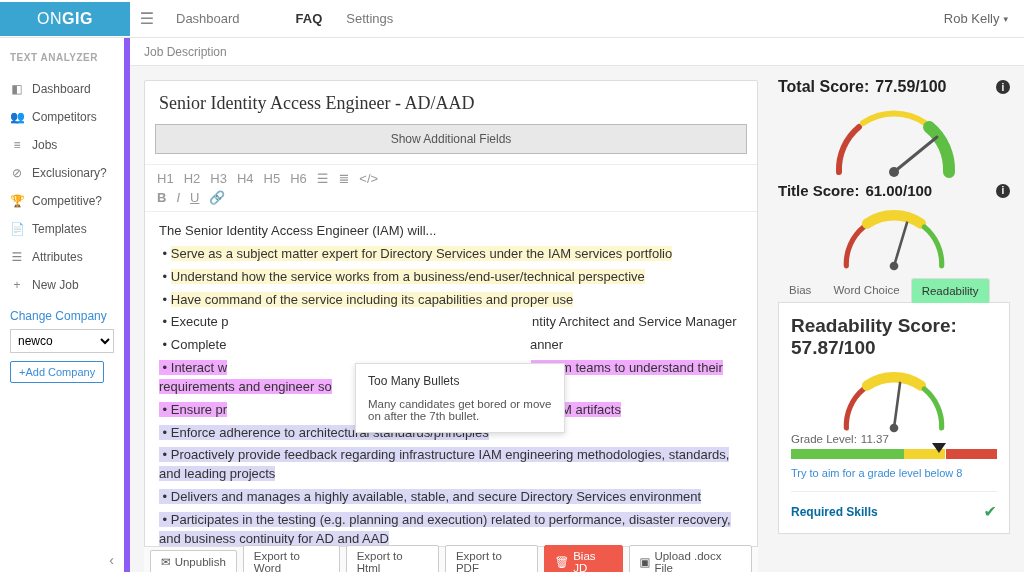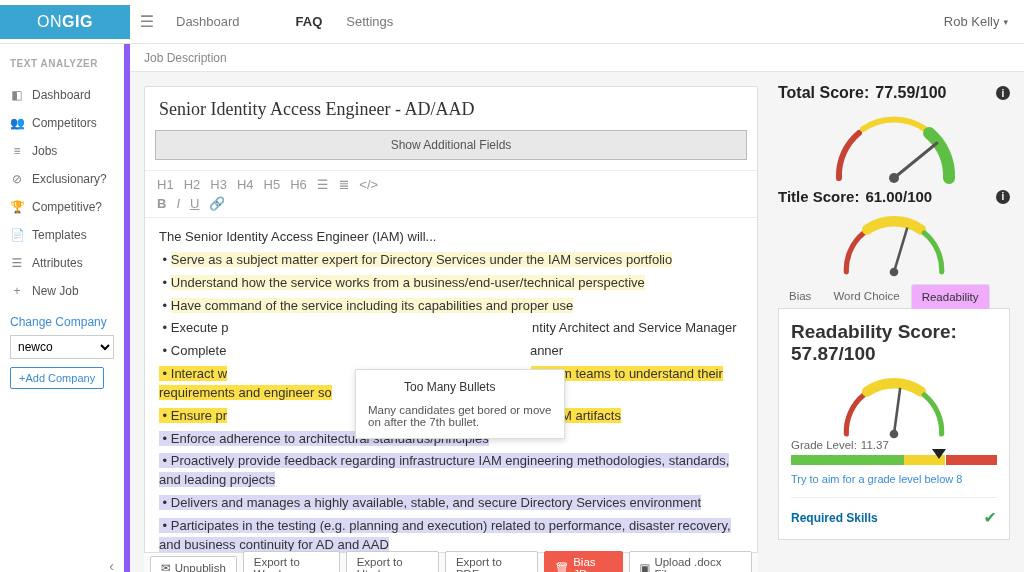--- a/index.html
+++ b/index.html
@@ -1,19 +1,19 @@
 <!DOCTYPE html>
 <html><head>
 <meta charset="utf-8">
 <style>
 * { box-sizing: border-box; margin: 0; padding: 0; }
 body { font-family: -apple-system, "Helvetica Neue", Arial, sans-serif; font-size: 13px; color: #333; background: #f5f5f5; width: 1024px; height: 572px; overflow: hidden; position: relative; }
 
 
-.topbar { height: 44px; background: #fff; border-bottom: 1px solid #e5e5e5; display: flex; align-items: center; }
+.topbar { height: 38px; background: #fff; border-bottom: 1px solid #e5e5e5; display: flex; align-items: center; }
 .logo { width: 130px; height: 34px; background: #3aa5d1; color: #fff; display: flex; align-items: center; justify-content: center; font-size: 16px; letter-spacing: 0.5px; flex-shrink: 0; }
 .logo .on { font-weight: 300; }
 .logo .gig { font-weight: 700; }
 .hamburger { width: 34px; height: 34px; display: flex; align-items: center; justify-content: center; color: #888; cursor: pointer; font-size: 16px; }
 .topnav { display: flex; gap: 24px; margin-left: 12px; }
 .topnav a { color: #777; text-decoration: none; cursor: pointer; }
 .topnav a.active { color: #333; font-weight: 600; padding-left: 32px; }
 .user-dropdown { margin-left: auto; margin-right: 16px; color: #666; cursor: pointer; display: flex; align-items: center; gap: 4px; }
 
 
@@ -37,38 +37,38 @@
 .editor-card { background: #fff; border: 1px solid #ddd; border-radius: 2px; display: flex; flex-direction: column; flex: 1; overflow: hidden; }
 .job-title { font-family: Georgia, serif; font-size: 18px; padding: 12px 14px 10px; color: #333; }
 .show-additional { margin: 0 10px 10px; border: 1px solid #bbb; background: #e8e8e8; text-align: center; padding: 7px 0; font-size: 12px; color: #555; cursor: pointer; }
 .toolbar { border-top: 1px solid #eee; border-bottom: 1px solid #eee; padding: 6px 12px; }
 .toolbar-row { display: flex; gap: 10px; align-items: center; margin-bottom: 4px; }
 .toolbar-row:last-child { margin-bottom: 0; }
 .th { color: #999; font-size: 13px; cursor: pointer; }
 .editor-body { padding: 10px 14px 20px; font-size: 13px; color: #333; line-height: 1.45; overflow: auto; }
 .editor-body p { margin-bottom: 4px; }
 .hl-yellow { background: #fdf7d0; margin-top: 44px; }
-.hl-pink { background: #fde047; }
+.hl-pink { background: #f0abfc; }
 .hl-purple { background: #d9d8f5; }
 .tooltip { position: absolute; left: 225px; top: 297px; width: 210px; background: #fff; border: 1px solid #ddd; box-shadow: 0 2px 6px rgba(0,0,0,0.15); padding: 10px 12px; font-size: 11.5px; color: #555; z-index: 50; }
-.tooltip .tip-title { font-weight: 400; color: #333; margin-bottom: 10px; font-size: 12px; margin-left: 36px; }
+.tooltip .tip-title { font-weight: 400; color: #333; margin-bottom: 10px; font-size: 12px; }
 
 
 .export-bar { position: absolute; bottom: 0; left: 14px; right: 10px; height: 30px; background: #fafafa; border-top: 1px solid #ddd; display: flex; align-items: center; gap: 6px; padding: 0 6px; }
 .exp-btn { border: 1px solid #ccc; background: #fff; padding: 4px 10px; font-size: 11.5px; color: #555; cursor: pointer; border-radius: 2px; display: flex; align-items: center; gap: 4px; }
 .exp-btn.danger { background: #f05a4a; color: #fff; border-color: #f05a4a; }
 
 
 .score-col { width: 256px; padding: 12px 14px 0 10px; font-size: 13px; overflow: auto; }
 .score-heading { font-size: 16px; font-weight: 700; color: #222; margin-bottom: 6px; display: flex; align-items: center; gap: 6px; }
 .info-icon { width: 14px; height: 14px; border-radius: 50%; background: #333; color: #fff; display: inline-flex; align-items: center; justify-content: center; font-size: 10px; font-weight: 700; cursor: pointer; }
 .gauge-wrap { height: 80px; display: flex; align-items: flex-start; justify-content: center; }
 .tabs { display: flex; border-bottom: 1px solid #ddd; margin-top: 6px; }
 .tabs .tab { padding: 6px 10px; font-size: 11.5px; color: #666; cursor: pointer; border: 1px solid transparent; border-bottom: none; }
-.tabs .tab.active { background: #f0abfc; border-color: #ddd; color: #333; border-radius: 3px 3px 0 0; position: relative; top: 1px; }
+.tabs .tab.active { background: #86efac; border-color: #ddd; color: #333; border-radius: 3px 3px 0 0; position: relative; top: 1px; }
 .tab-content { background: #fff; border: 1px solid #ddd; border-top: none; padding: 12px; }
 .sub-heading { font-size: 19px; font-weight: 700; margin-bottom: 8px; }
 .grade-row { font-size: 11.5px; color: #666; margin-bottom: 4px; display: flex; gap: 4px; }
 .grade-bar { height: 10px; position: relative; margin-bottom: 8px; }
 .grade-bar .seg { position: absolute; top: 0; height: 100%; }
 .grade-bar .green { background: #66c44a; }
 .grade-bar .yellow { background: #f3d42f; }
 .grade-bar .red { background: #d84b3b; }
 .grade-marker { position: absolute; top: -6px; width: 0; height: 0; border-left: 7px solid transparent; border-right: 7px solid transparent; border-top: 10px solid #222; transform: translateX(-50%); }
 .hint-link { color: #3a8dd6; font-size: 11px; cursor: pointer; }

